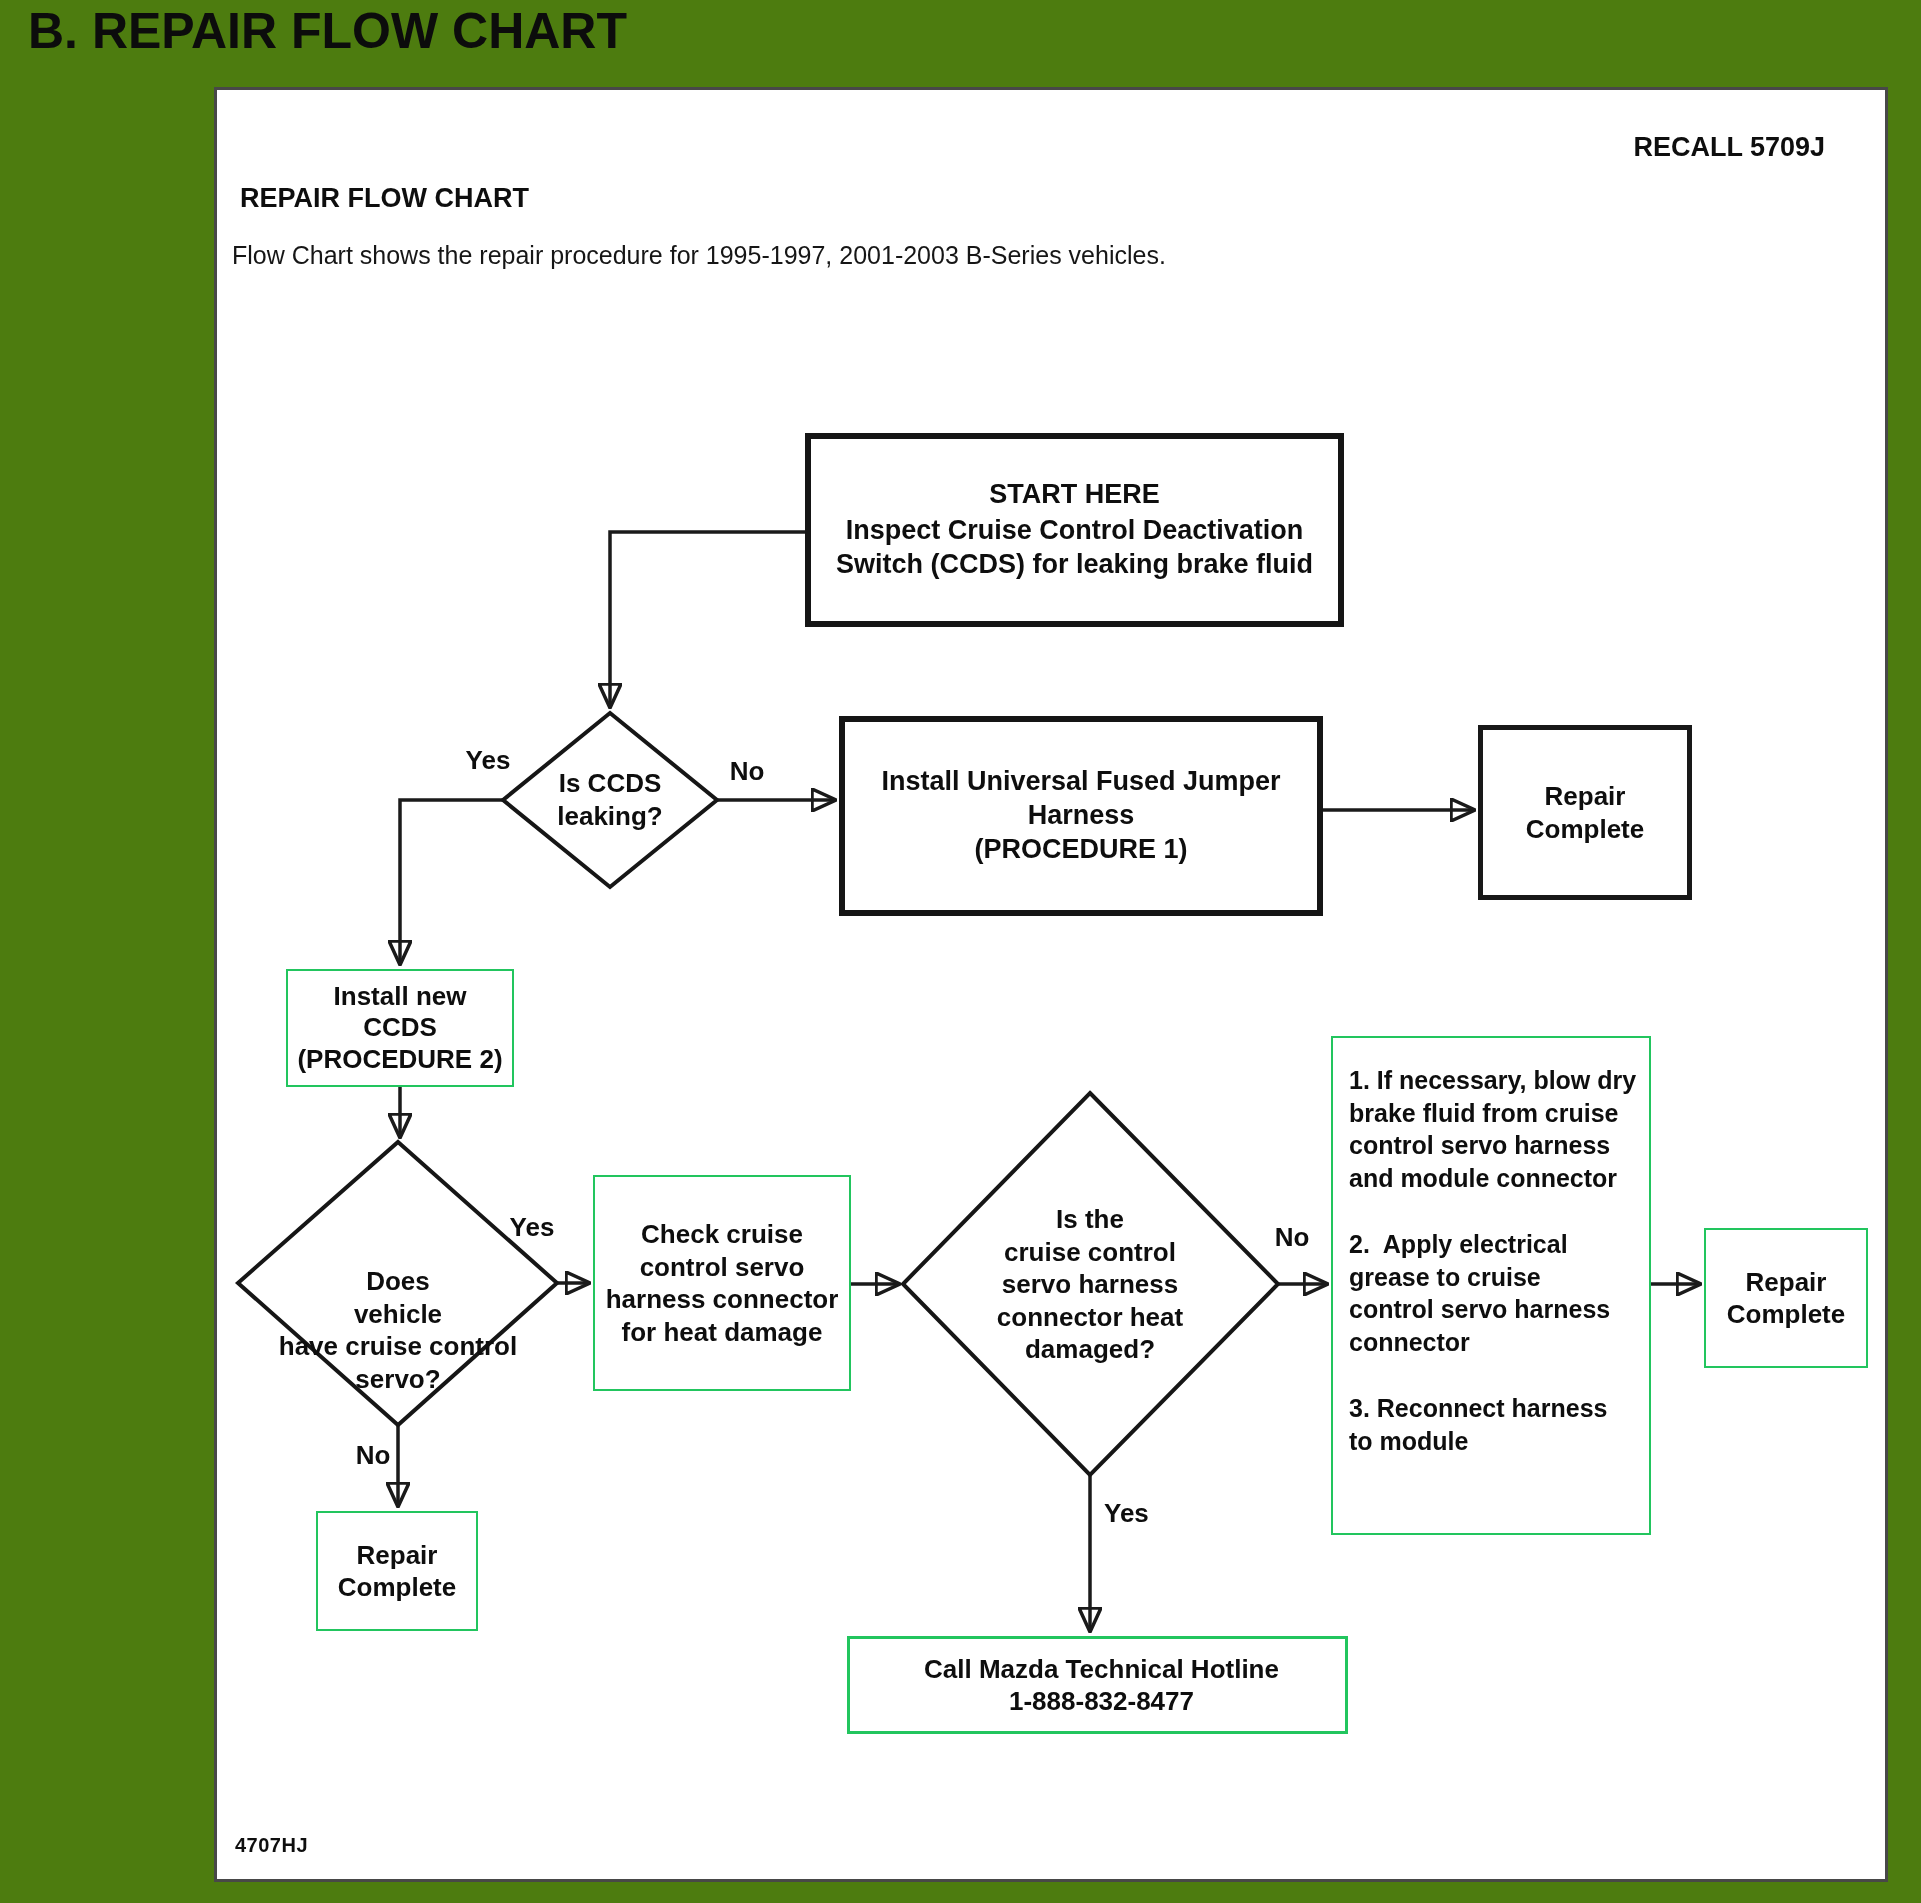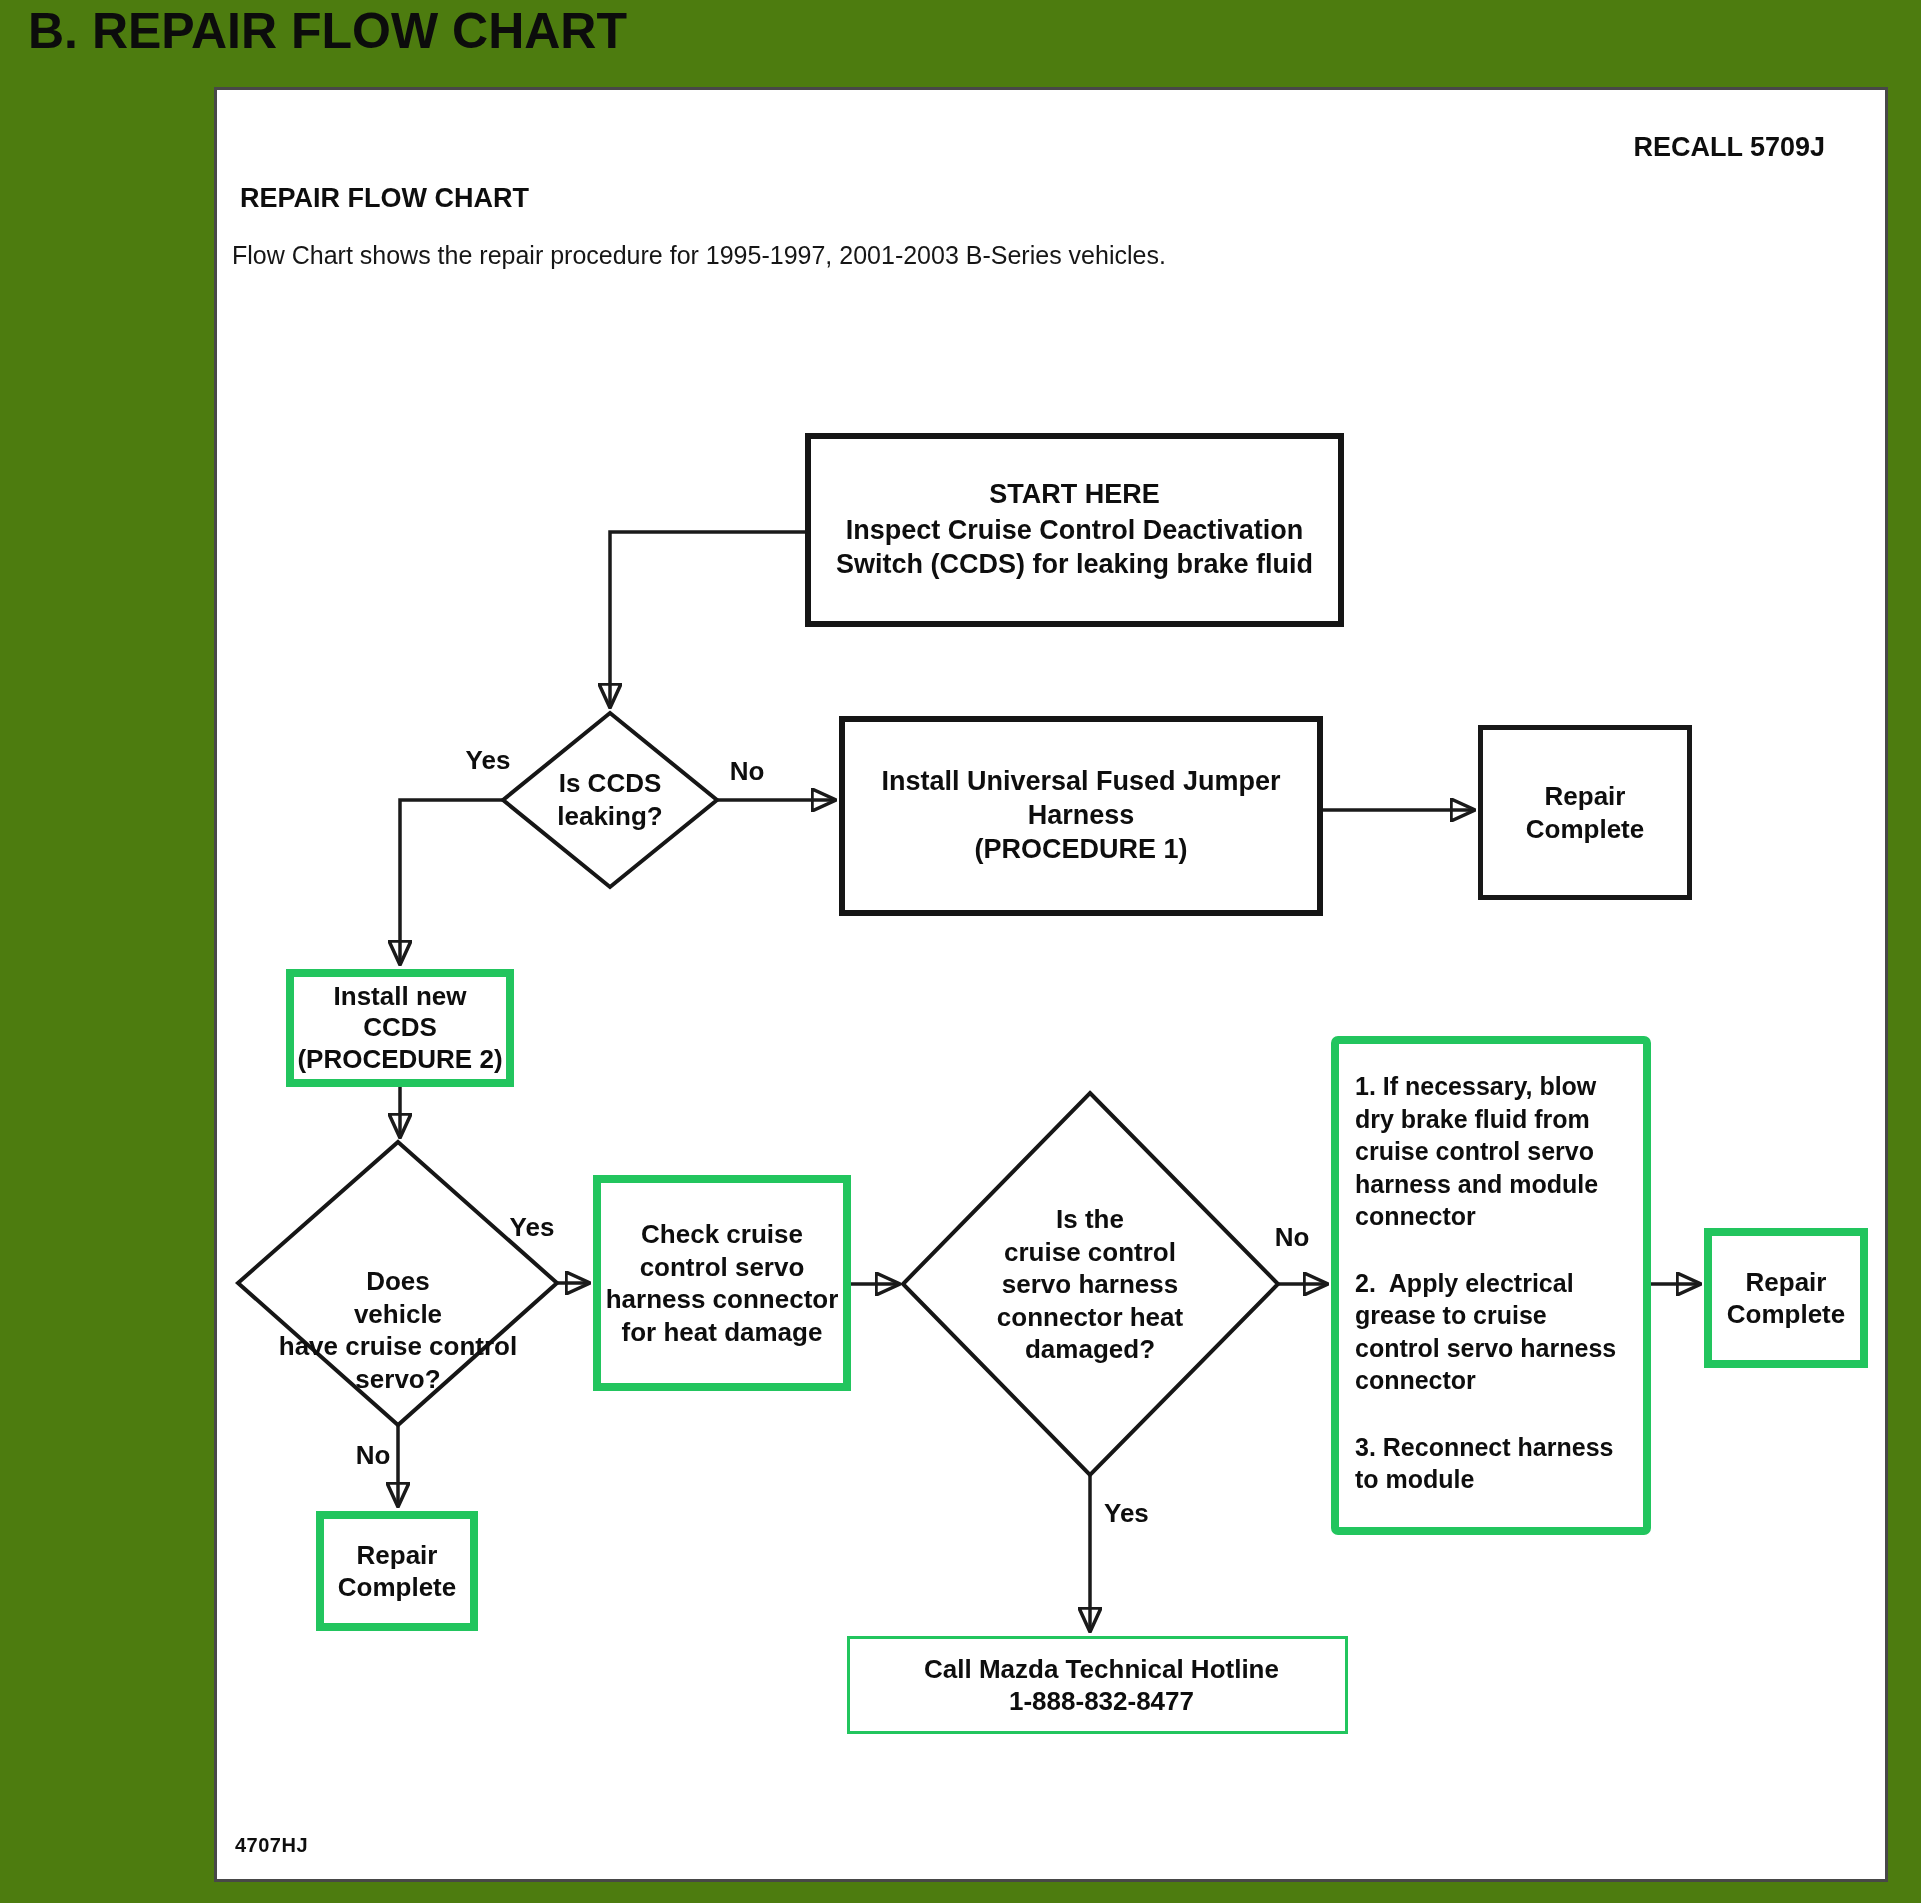--- a/index.html
+++ b/index.html
@@ -25,21 +25,21 @@
   .doccode{position:absolute;left:235px;top:1834px;font-size:20px;font-weight:700;letter-spacing:0.5px;}
 
   svg.wires{position:absolute;left:0;top:0;width:1921px;height:1903px;z-index:1;}
   svg.wires path{stroke:#1a1a1a;stroke-width:3.5;fill:none;}
   svg.wires polygon{fill:#ffffff;stroke:#161616;stroke-width:4;}
 
   .node{
     position:absolute;z-index:2;background:#fff;
     display:flex;flex-direction:column;align-items:center;justify-content:center;
     text-align:center;font-size:26px;font-weight:700;line-height:1.25;
-    white-space:pre-line;border:8px solid #22c55e;box-sizing:border-box;
+    white-space:pre-line;border:2px solid #22c55e;box-sizing:border-box;
   }
   .node.heavy{border-width:6px;border-color:#151515;font-size:27px;}
   .node.med{border-width:5px;border-color:#181818;}
   .start-title{margin-bottom:2px;}
 
   .steps{
     align-items:flex-start;justify-content:flex-start;text-align:left;
     padding:26px 12px 0 16px;font-size:25px;line-height:1.3;white-space:pre-wrap;
   }
   .steps .step{margin-bottom:34px;}
@@ -130,21 +130,21 @@
   </div>
 
   <div class="dtext" style="left:940px;top:1203px;width:300px;">Is the
 cruise control
 servo harness
 connector heat
 damaged?</div>
   <div class="branch-label" style="left:1254px;top:1222px;width:76px;">No</div>
   <div class="branch-label" style="left:1104px;top:1498px;">Yes</div>
 
-  <div class="node steps" style="left:1331px;top:1036px;width:320px;height:499px;border-radius:7px;">
+  <div class="node steps" style="left:1331px;top:1036px;width:320px;height:499px;">
     <div class="step">1. If necessary, blow dry brake fluid from cruise control servo harness and module connector</div>
     <div class="step">2.  Apply electrical grease to cruise  control servo harness connector</div>
     <div class="step">3. Reconnect harness to module</div>
   </div>
 
   <div class="node" style="left:1704px;top:1228px;width:164px;height:140px;">
     <div>Repair
 Complete</div>
   </div>
 

